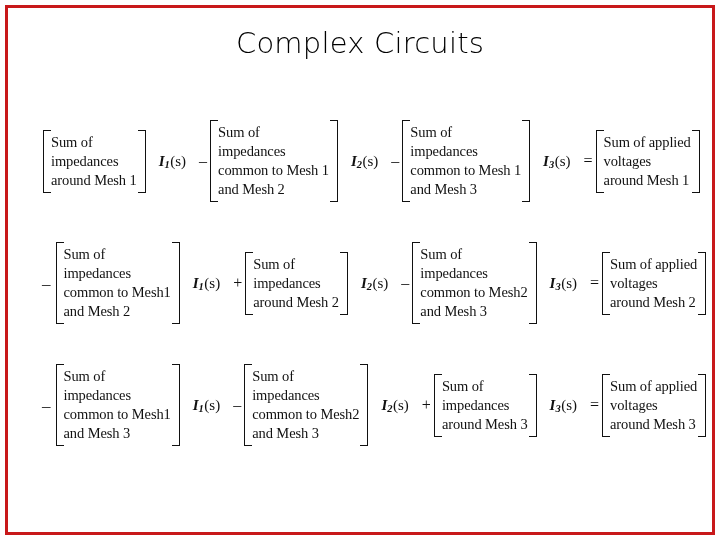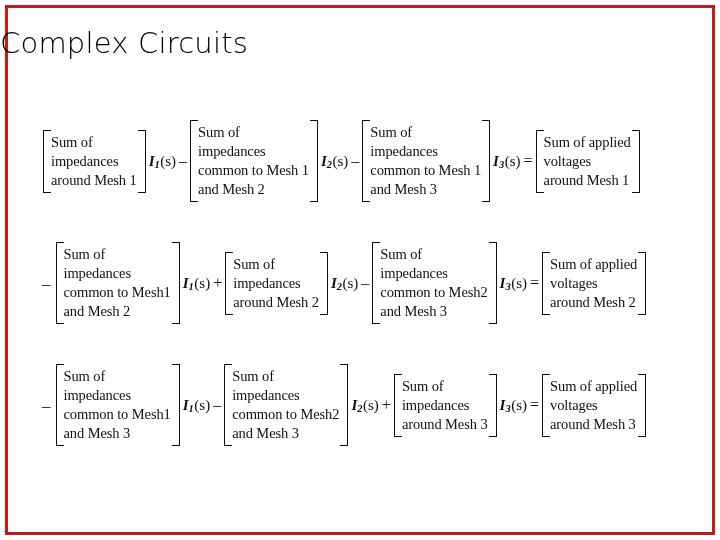--- a/index.html
+++ b/index.html
@@ -33,21 +33,21 @@
     border: 3px solid #C8181A;
     box-sizing: border-box;
     pointer-events: none;
   }
 
   #slide-title {
     position: absolute;
     left: 0;
     top: 26px;
     width: 720px;
-    text-align: left;
+    text-align: center;
     font-family: "DejaVu Sans", sans-serif;
     font-weight: 300;
     font-size: 29px;
     line-height: 34px;
     letter-spacing: 0.2px;
     color: #000000;
     white-space: nowrap;
   }
 
   
@@ -114,21 +114,21 @@
     white-space: nowrap;
     letter-spacing: -0.1px;
   }
 
   
   .current {
     display: inline-block;
     font-size: 15px;
     white-space: nowrap;
     padding: 0 1px;
-    margin: 0 1px;
+    margin: 0 11px;
   }
   .current .sym {
     font-style: italic;
     font-weight: 700;
   }
   .current .sub {
     font-style: italic;
     font-weight: 700;
     font-size: 10.5px;
     vertical-align: -2px;

